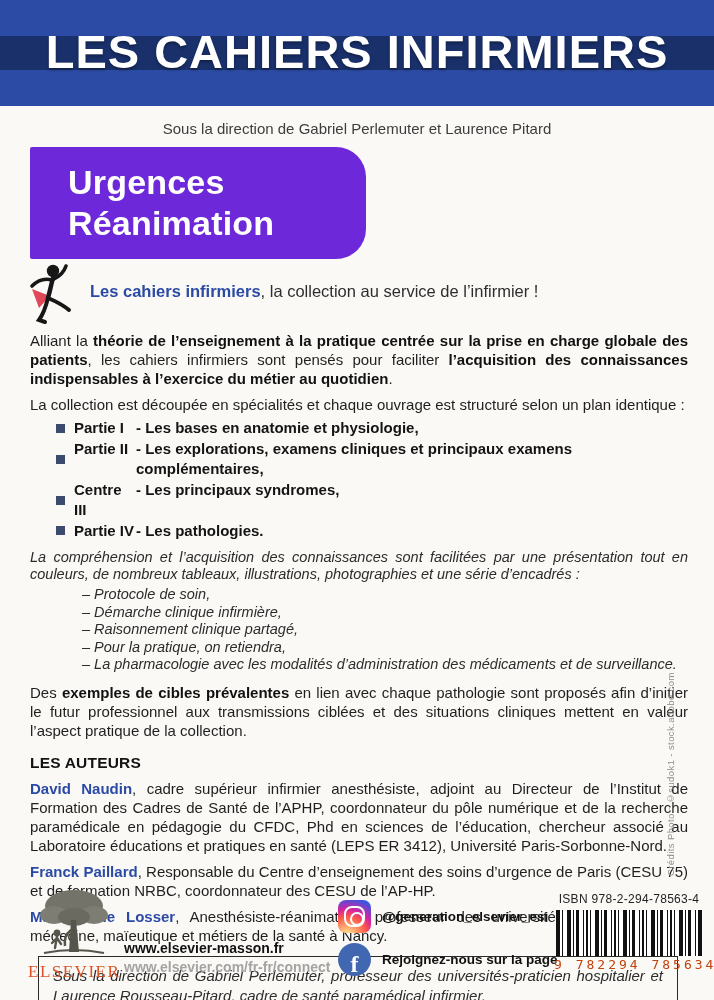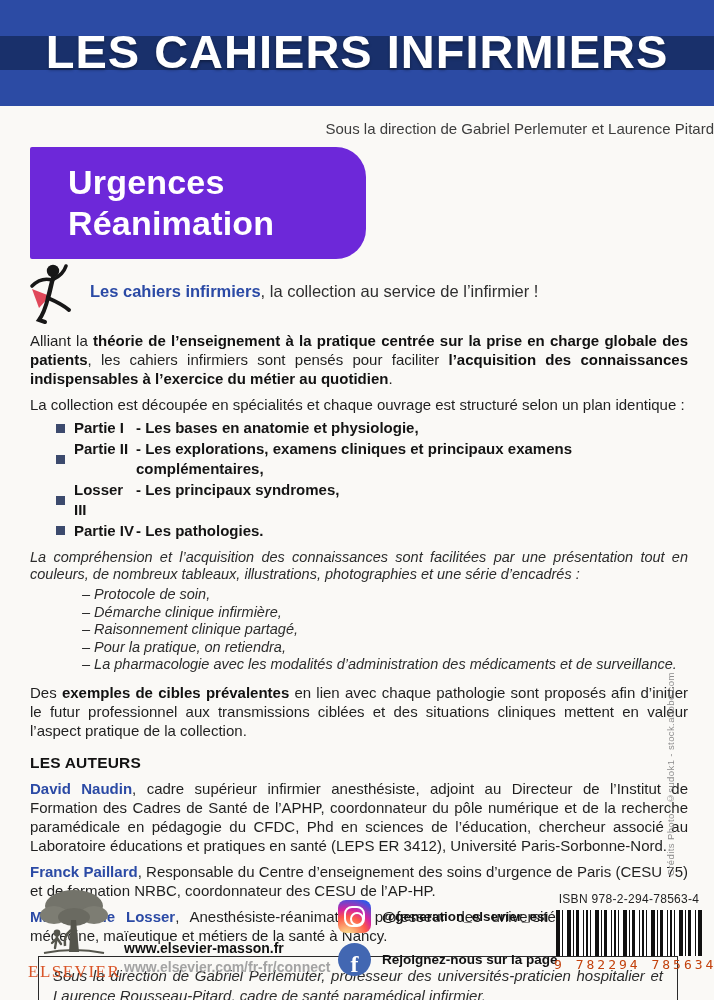--- a/index.html
+++ b/index.html
@@ -10,21 +10,21 @@
     font-family:"Liberation Sans", sans-serif; color:#1f1f1f;
   }
   
   .banner { position:relative; height:106px; background:#2c4ba4; }
   .banner .stripe { position:absolute; left:0; top:36px; width:100%; height:34px; background:#19306b; }
   .banner h1 {
     position:relative; text-align:center; padding-top:24px;
     font-size:47px; font-weight:700; letter-spacing:1px; color:#ffffff;
     text-shadow:0 2px 3px rgba(0,0,0,.35);
   }
-  .direction-line { text-align:right; margin-top:14px; font-size:15px; color:#3d3d3d; }
+  .direction-line { text-align:center; margin-top:14px; font-size:15px; color:#3d3d3d; }
   
   .title-box {
     margin:10px 0 0 30px; width:336px; height:112px;
     background:#6d28d9; border-radius:2px 30px 30px 2px;
     padding:15px 0 0 38px; color:#fff;
   }
   .title-box .t-line { font-size:34px; font-weight:600; line-height:41px; letter-spacing:.2px; }
   
   .tagline-row { display:flex; align-items:center; margin:4px 0 0 26px; height:62px; }
   .tagline-row svg { flex:0 0 auto; }
@@ -147,21 +147,21 @@
           <span class="plabel">Partie I</span>
           <span>-  Les bases en anatomie et physiologie,</span>
         </li>
       <li>
           <span class="sq"></span>
           <span class="plabel">Partie II</span>
           <span>-  Les explorations, examens cliniques et principaux examens complémentaires,</span>
         </li>
       <li>
           <span class="sq"></span>
-          <span class="plabel">Losser III</span>
+          <span class="plabel">Centre III</span>
           <span>-  Les principaux syndromes,</span>
         </li>
       <li>
           <span class="sq"></span>
           <span class="plabel">Partie IV</span>
           <span>-  Les pathologies.</span>
         </li>
     </ul>
 
     <p class="ital ital-intro">La compréhension et l’acquisition des connaissances sont facilitées par une présentation tout en couleurs, de nombreux tableaux, illustrations, photographies et une série d’encadrés :</p>

